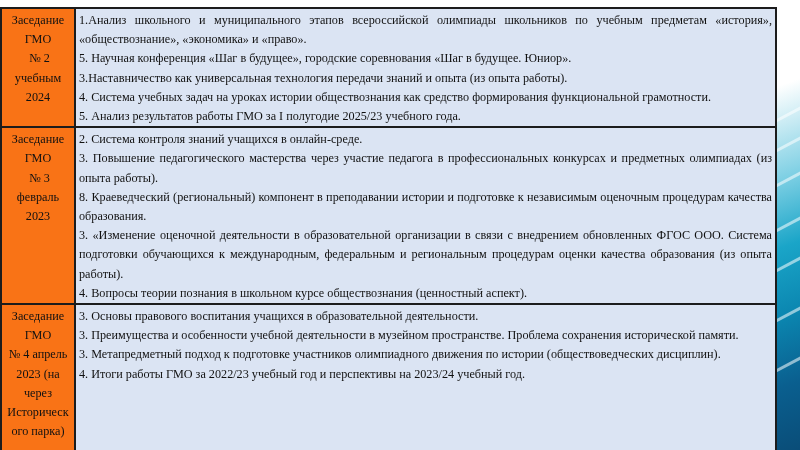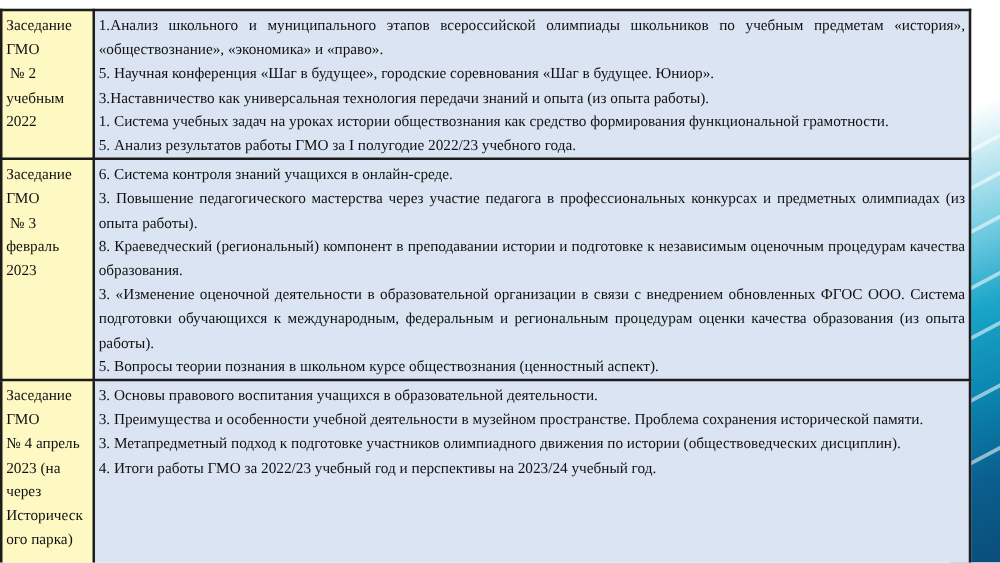--- a/index.html
+++ b/index.html
@@ -21,21 +21,21 @@
   table.plan {
     position: absolute; left: 0; top: 7px; width: 777px; height: 445px;
     border-collapse: collapse; table-layout: fixed;
     background: #dbe4f3;
   }
   table.plan td {
     border: 2px solid #1c1c1c; vertical-align: top; padding: 2px 3px 0 3px;
     font-size: 12.2px; line-height: 19.2px; color: #111;
   }
   td.meeting {
-    width: 66px; background: #fef9c3; color: #0e2a3c; line-height: 19.5px; font-size: 12.4px;
+    width: 66px; background: #f97316; color: #0e2a3c; line-height: 19.5px; font-size: 12.4px; text-align: center;
   }
   td.agenda { text-align: justify; }
   td.agenda .item { display: block; }
   tr.r1 { height: 119px; }
   tr.r2 { height: 165px; }
   tr.r3 { height: 161px; }
   .meeting span { display: block; white-space: nowrap; }
 </style>
 </head>
 <body>
@@ -51,44 +51,44 @@
 </div>
 
 <table class="plan">
   <tbody>
       <tr class="r1">
     <td class="meeting">
       <span>Заседание</span>
       <span>ГМО</span>
       <span style="white-space:pre"> № 2</span>
       <span>учебным</span>
-      <span>2022</span>
+      <span>2024</span>
     </td>
     <td class="agenda">
       <span class="item">1.Анализ школьного и муниципального этапов всероссийской олимпиады школьников по учебным предметам «история», «обществознание», «экономика» и «право».</span>
       <span class="item">5. Научная конференция «Шаг в будущее», городские соревнования «Шаг в будущее. Юниор».</span>
       <span class="item">3.Наставничество как универсальная технология передачи знаний и опыта (из опыта работы).</span>
-      <span class="item">1. Система учебных задач на уроках истории обществознания как средство формирования функциональной грамотности.</span>
-      <span class="item">5. Анализ результатов работы ГМО за I полугодие 2022/23 учебного года.</span>
+      <span class="item">4. Система учебных задач на уроках истории обществознания как средство формирования функциональной грамотности.</span>
+      <span class="item">5. Анализ результатов работы ГМО за I полугодие 2025/23 учебного года.</span>
     </td>
   </tr>
   <tr class="r2">
     <td class="meeting">
       <span>Заседание</span>
       <span>ГМО</span>
       <span style="white-space:pre"> № 3</span>
       <span>февраль</span>
       <span>2023</span>
     </td>
     <td class="agenda">
-      <span class="item">6. Система контроля знаний учащихся в онлайн-среде.</span>
+      <span class="item">2. Система контроля знаний учащихся в онлайн-среде.</span>
       <span class="item">3. Повышение педагогического мастерства через участие педагога в профессиональных конкурсах и предметных олимпиадах (из опыта работы).</span>
       <span class="item">8. Краеведческий (региональный) компонент в преподавании истории и подготовке к независимым оценочным процедурам качества образования.</span>
       <span class="item">3. «Изменение оценочной деятельности в образовательной организации в связи с внедрением обновленных ФГОС ООО. Система подготовки обучающихся к международным, федеральным и региональным процедурам оценки качества образования (из опыта работы).</span>
-      <span class="item">5. Вопросы теории познания в школьном курсе обществознания (ценностный аспект).</span>
+      <span class="item">4. Вопросы теории познания в школьном курсе обществознания (ценностный аспект).</span>
     </td>
   </tr>
   <tr class="r3">
     <td class="meeting">
       <span>Заседание</span>
       <span>ГМО</span>
       <span>№ 4 апрель</span>
       <span>2023 (на</span>
       <span>через</span>
       <span>Историческ</span>

